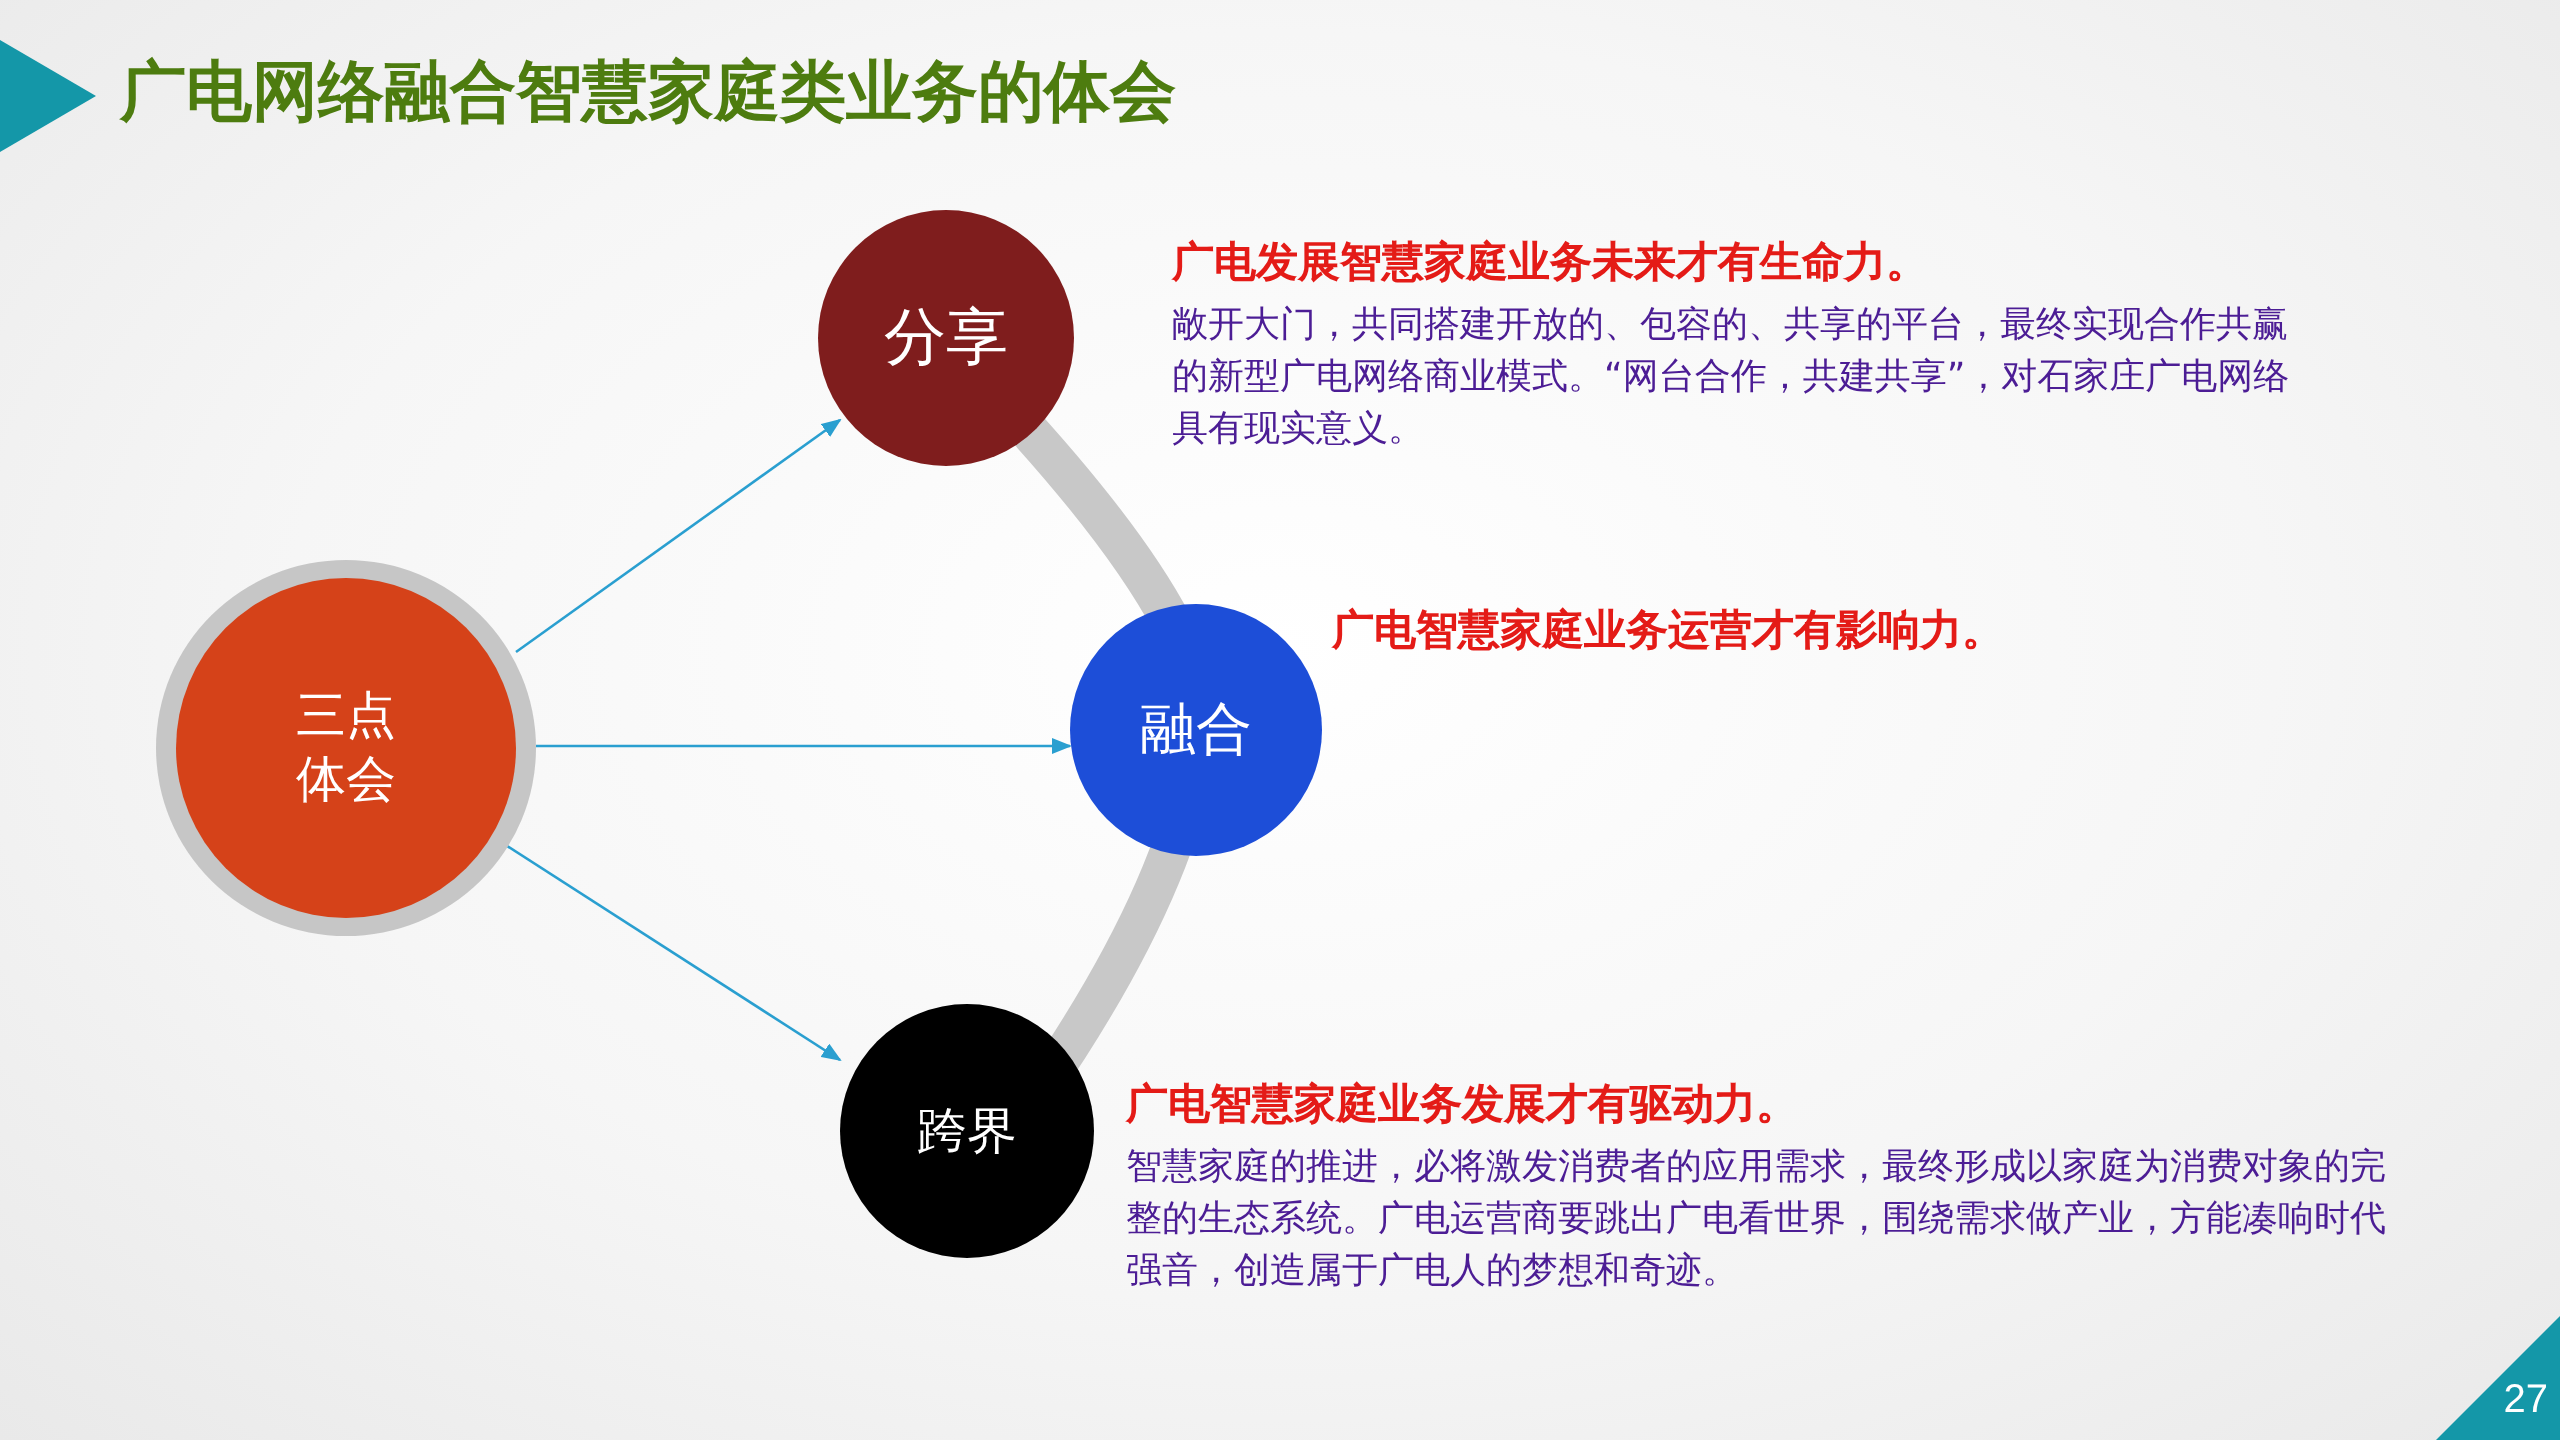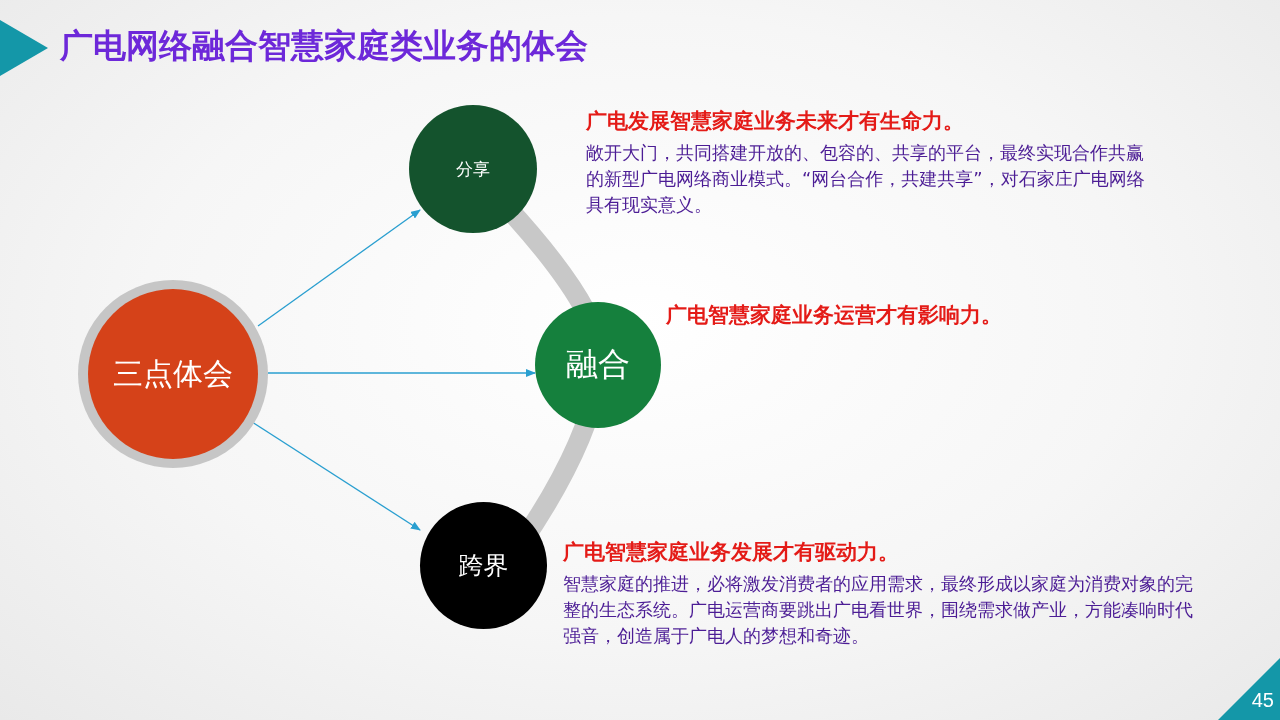--- a/index.html
+++ b/index.html
@@ -8,40 +8,40 @@
     background: radial-gradient(ellipse at 50% 45%, #ffffff 0%, #f6f6f6 55%, #e9e9e9 100%);
     font-family: "DejaVu Sans", "Liberation Sans", sans-serif;
   }
   .title-arrow {
     position:absolute; left:0; top:20px; width:0; height:0;
     border-top:28px solid transparent; border-bottom:28px solid transparent;
     border-left:48px solid #1497a8;
   }
   .page-title {
     position:absolute; left:60px; top:22px; font-size:33px; font-weight:bold;
-    color:#6d28d9; letter-spacing:0px; line-height:48px;
+    color:#4d7c0f; letter-spacing:0px; line-height:48px;
   }
   svg.diagram { position:absolute; left:0; top:0; }
   .circle {
     position:absolute; border-radius:50%; display:flex; align-items:center; justify-content:center;
     color:#fff; text-align:center;
   }
   .circle span { display:block; }
   .center-outer {
     position:absolute; left:78px; top:280px; width:190px; height:188px; border-radius:50%;
     background:#c6c6c6;
   }
-  .center { left:88px; top:289px; width:170px; height:170px; background:#d54219; font-size:30px; line-height:32px; flex-direction:row; }
-  .c-share { left:409px; top:105px; width:128px; height:128px; background:#14532d; font-size:17px; }
-  .c-fuse  { left:535px; top:302px; width:126px; height:126px; background:#15803d; font-size:32px;font-family:Liberation Mono, monospace; }
+  .center { left:88px; top:289px; width:170px; height:170px; background:#d54219; font-size:25px; line-height:32px; flex-direction:column; }
+  .c-share { left:409px; top:105px; width:128px; height:128px; background:#7f1d1d; font-size:31px; }
+  .c-fuse  { left:535px; top:302px; width:126px; height:126px; background:#1d4ed8; font-size:28px;font-family:Liberation Mono, monospace; }
   .c-cross { left:420px; top:502px; width:127px; height:127px; background:#000000; font-size:25px; }
   .block { position:absolute; }
   .block .head { color:#e41b17; font-weight:bold; font-size:21px; line-height:30px; margin-bottom:4px; white-space:nowrap; }
   .block .body { color:#4c1d95; font-size:18px; line-height:26px; }
-  .b1 { left:586px; top:106px; width:570px; }
+  .b1 { left:586px; top:116px; width:570px; }
   .b2 { left:666px; top:300px; width:600px; }
   .b3 { left:563px; top:537px; width:630px; }
   .corner {
     position:absolute; right:0; bottom:0; width:0; height:0;
     border-left:62px solid transparent; border-bottom:62px solid #1497a8;
   }
   .page-num { position:absolute; right:6px; bottom:8px; color:#ffffff; font-size:20px; font-family:"Liberation Sans", sans-serif; }
 </style>
 </head>
 <body>
@@ -85,13 +85,13 @@
 </div>
 <div class="block b2">
   <div class="head">广电智慧家庭业务运营才有影响力。</div>
 </div>
 <div class="block b3">
   <div class="head">广电智慧家庭业务发展才有驱动力。</div>
   <div class="body">智慧家庭的推进，必将激发消费者的应用需求，最终形成以家庭为消费对象的完整的生态系统。广电运营商要跳出广电看世界，围绕需求做产业，方能凑响时代强音，创造属于广电人的梦想和奇迹。</div>
 </div>
 
 <div class="corner"></div>
-<div class="page-num">45</div>
+<div class="page-num">27</div>
 
 </body></html>

